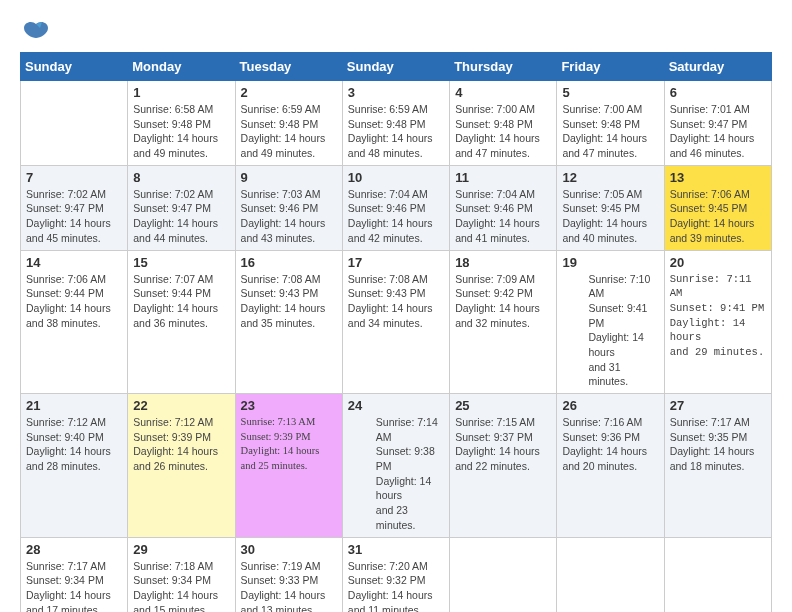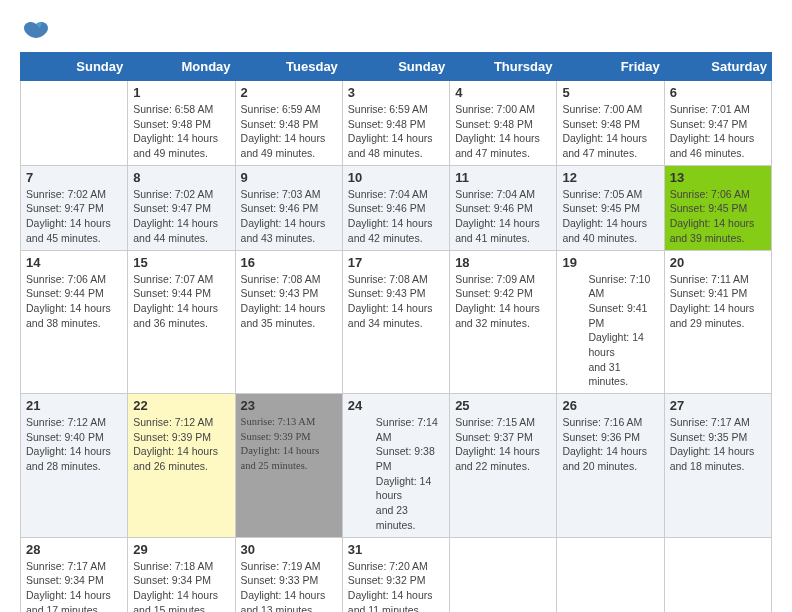--- a/index.html
+++ b/index.html
@@ -55,21 +55,21 @@
     }
     .calendar {
       width: 100%;
       border-collapse: collapse;
       font-size: 11px;
     }
     .calendar th {
       background-color: #2a6db5;
       color: #fff;
       padding: 6px 4px;
-      text-align: right;
+      text-align: left;
       font-size: 13px;
       font-weight: bold;
       border: 1px solid #2a6db5;
     }
     .calendar td {
       vertical-align: top;
       padding: 4px 5px;
       border: 1px solid #ccc;
       width: 107px;
       min-height: 80px;
@@ -208,21 +208,21 @@
 Daylight: 14 hours
 and 41 minutes.</div>
         </td>
         <td style="background: rgb(240, 244, 248);">
           <span class="day-num">12</span>
           <div class="day-info" style="white-space: pre-line;">Sunrise: 7:05 AM
 Sunset: 9:45 PM
 Daylight: 14 hours
 and 40 minutes.</div>
         </td>
-        <td style="background: #84cc16; margin-top: 24px;">
+        <td style="background: #fde047; margin-top: 24px;">
           <span class="day-num">13</span>
           <div class="day-info" style="white-space: pre-line;">Sunrise: 7:06 AM
 Sunset: 9:45 PM
 Daylight: 14 hours
 and 39 minutes.</div>
         </td>
       </tr>
       <tr>
         <td>
           <span class="day-num">14</span>
@@ -261,42 +261,42 @@
         </td>
         <td>
           <span class="day-num">19</span>
           <div class="day-info" style="white-space: pre-line; margin-left: 26px;">Sunrise: 7:10 AM
 Sunset: 9:41 PM
 Daylight: 14 hours
 and 31 minutes.</div>
         </td>
         <td>
           <span class="day-num">20</span>
-          <div class="day-info" style="white-space: pre-line;">Sunrise: 7:11 AM
+          <div class="day-info" style="white-space: pre-line; font-family: Liberation Mono, monospace;">Sunrise: 7:11 AM
 Sunset: 9:41 PM
 Daylight: 14 hours
 and 29 minutes.</div>
         </td>
       </tr>
       <tr>
         <td style="background: rgb(240, 244, 248);">
           <span class="day-num">21</span>
           <div class="day-info" style="white-space: pre-line;">Sunrise: 7:12 AM
 Sunset: 9:40 PM
 Daylight: 14 hours
 and 28 minutes.</div>
         </td>
         <td style="background: #fef9c3;">
           <span class="day-num">22</span>
           <div class="day-info" style="white-space: pre-line;">Sunrise: 7:12 AM
 Sunset: 9:39 PM
 Daylight: 14 hours
 and 26 minutes.</div>
         </td>
-        <td style="background: #a3a3a3;">
+        <td style="background: #f0abfc;">
           <span class="day-num">23</span>
           <div class="day-info" style="white-space: pre-line; font-family: Liberation Serif, serif;">Sunrise: 7:13 AM
 Sunset: 9:39 PM
 Daylight: 14 hours
 and 25 minutes.</div>
         </td>
         <td style="background: rgb(240, 244, 248);">
           <span class="day-num">24</span>
           <div class="day-info" style="white-space: pre-line; margin-left: 28px;">Sunrise: 7:14 AM
 Sunset: 9:38 PM

